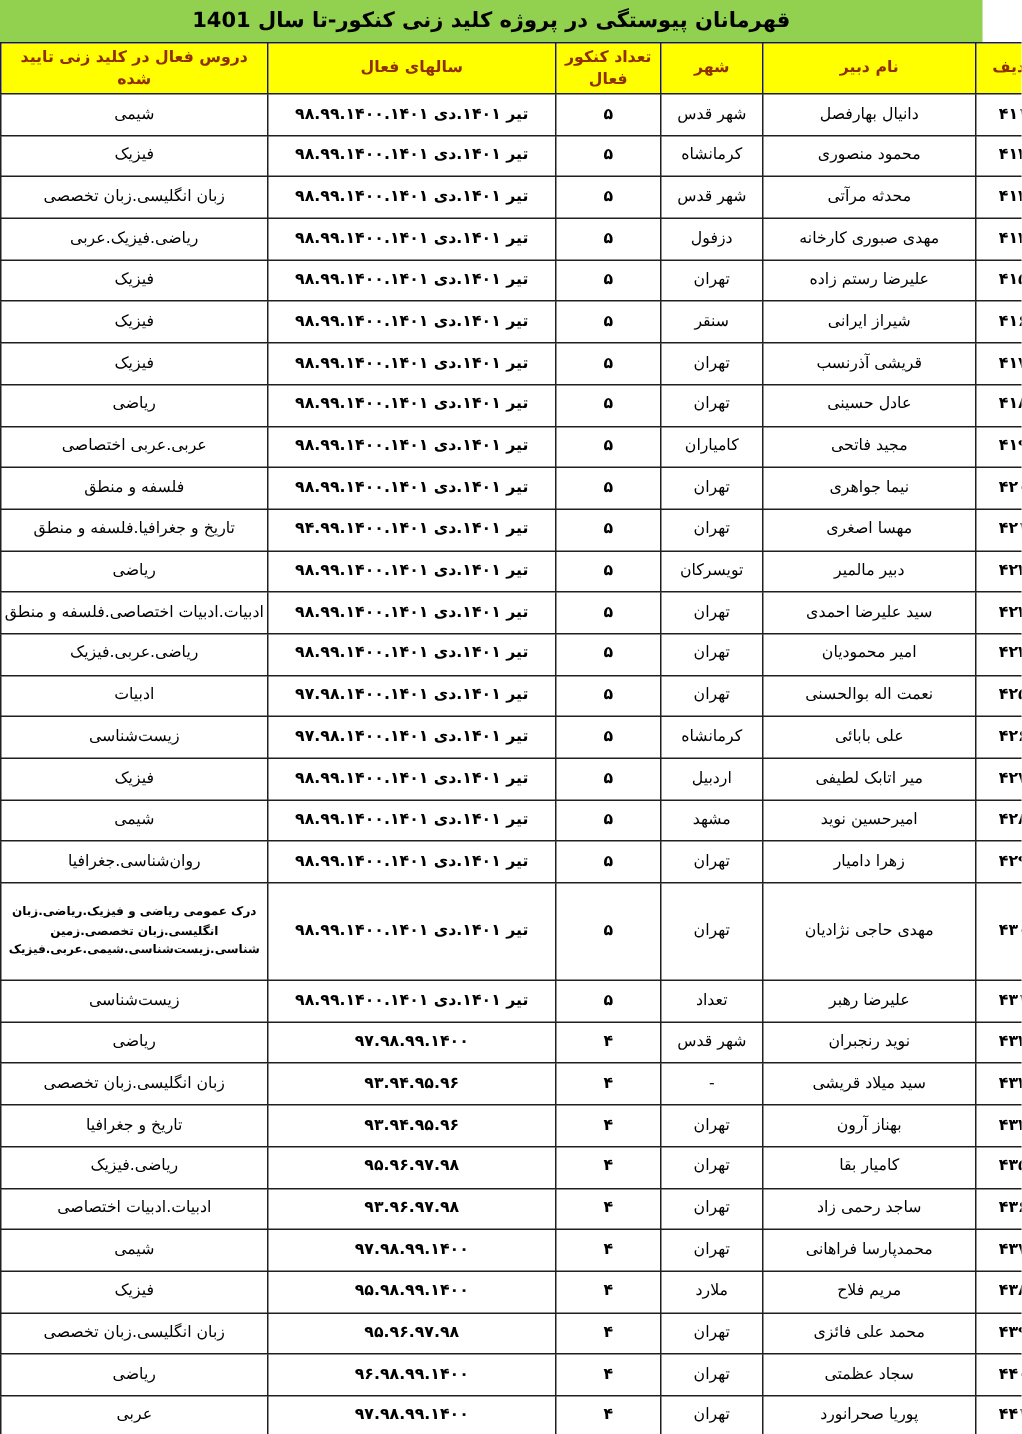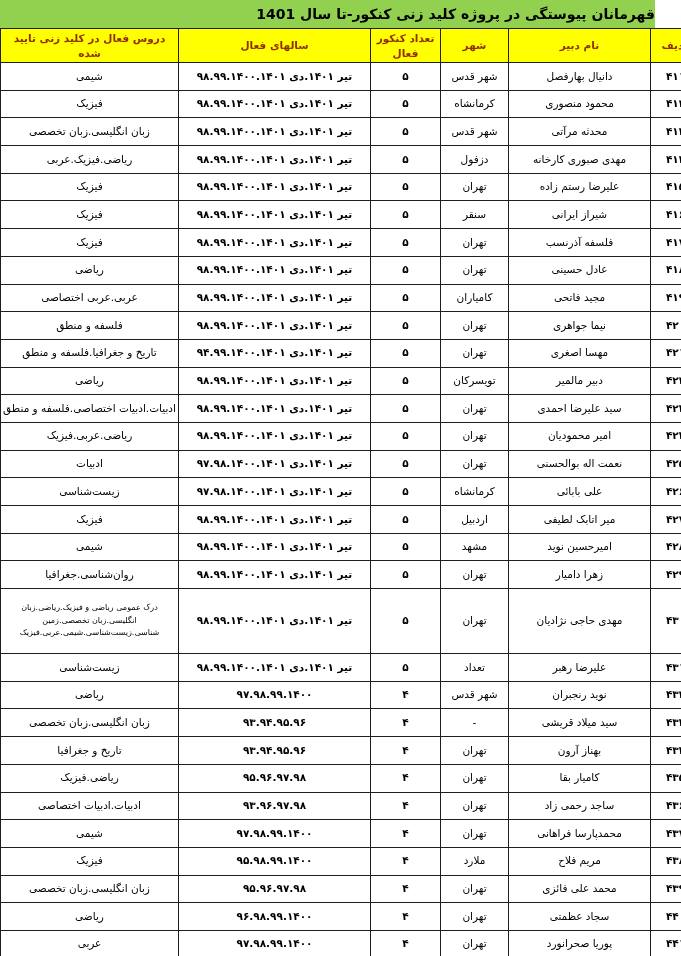--- a/index.html
+++ b/index.html
@@ -13,21 +13,21 @@
   body{
     width:681px;height:956px;overflow:hidden;
     font-family:"DejaVu Sans",sans-serif;
   }
   .sheet{
     position:relative;width:681px;height:956px;overflow:hidden;direction:ltr;background:#fff;
   }
   .title-band{
     position:absolute;top:0;left:0;width:655px;height:28px;
     background:var(--title-bg);
-    display:flex;align-items:center;justify-content:flex-start;
+    display:flex;align-items:center;justify-content:center;
     direction:rtl;
   }
   .title-band .title-text{
     font-size:14px;font-weight:bold;color:#000;white-space:nowrap;
   }
   table.grid{
     position:absolute;top:28px;left:0;width:700px;
     border-collapse:collapse;table-layout:fixed;direction:rtl;
   }
   table.grid col.c-radif{width:50px;}
@@ -48,21 +48,21 @@
     font-size:10.5px;font-weight:bold;line-height:1.35;
   }
   table.grid tbody tr{height:27.7px;}
   table.grid tbody tr.tall{height:65px;}
   table.grid tbody td{
     color:var(--cell-text);font-size:10.5px;line-height:1.3;
   }
   td.col-radif, td.col-count, td.col-years{font-weight:bold;font-size:10.5px;}
   td.col-count{font-size:11.5px;}
   td.col-name, td.col-city, td.col-subjects{font-weight:500;}
-  td.col-subjects.small{font-size:8px;line-height:1.6;font-weight:400;}
+  td.col-subjects.small{font-size:8px;line-height:1.6;font-weight:700;}
 </style>
 </head>
 <body>
 
 <div class="sheet">
 
   <div class="title-band">
     <span class="title-text">قهرمانان پیوستگی در پروژه کلید زنی کنکور-تا سال 1401</span>
   </div>
 
@@ -129,21 +129,21 @@
         <tr>
           <td class="col-radif">۴۱۶</td>
           <td class="col-name">شیراز ایرانی</td>
           <td class="col-city">سنقر</td>
           <td class="col-count">۵</td>
           <td class="col-years">تیر ۱۴۰۱.دی ۹۸.۹۹.۱۴۰۰.۱۴۰۱</td>
           <td class="col-subjects">فیزیک</td>
         </tr>
         <tr>
           <td class="col-radif">۴۱۷</td>
-          <td class="col-name">فلسفه آذرنسب</td>
+          <td class="col-name">قریشی آذرنسب</td>
           <td class="col-city">تهران</td>
           <td class="col-count">۵</td>
           <td class="col-years">تیر ۱۴۰۱.دی ۹۸.۹۹.۱۴۰۰.۱۴۰۱</td>
           <td class="col-subjects">فیزیک</td>
         </tr>
         <tr>
           <td class="col-radif">۴۱۸</td>
           <td class="col-name">عادل حسینی</td>
           <td class="col-city">تهران</td>
           <td class="col-count">۵</td>

